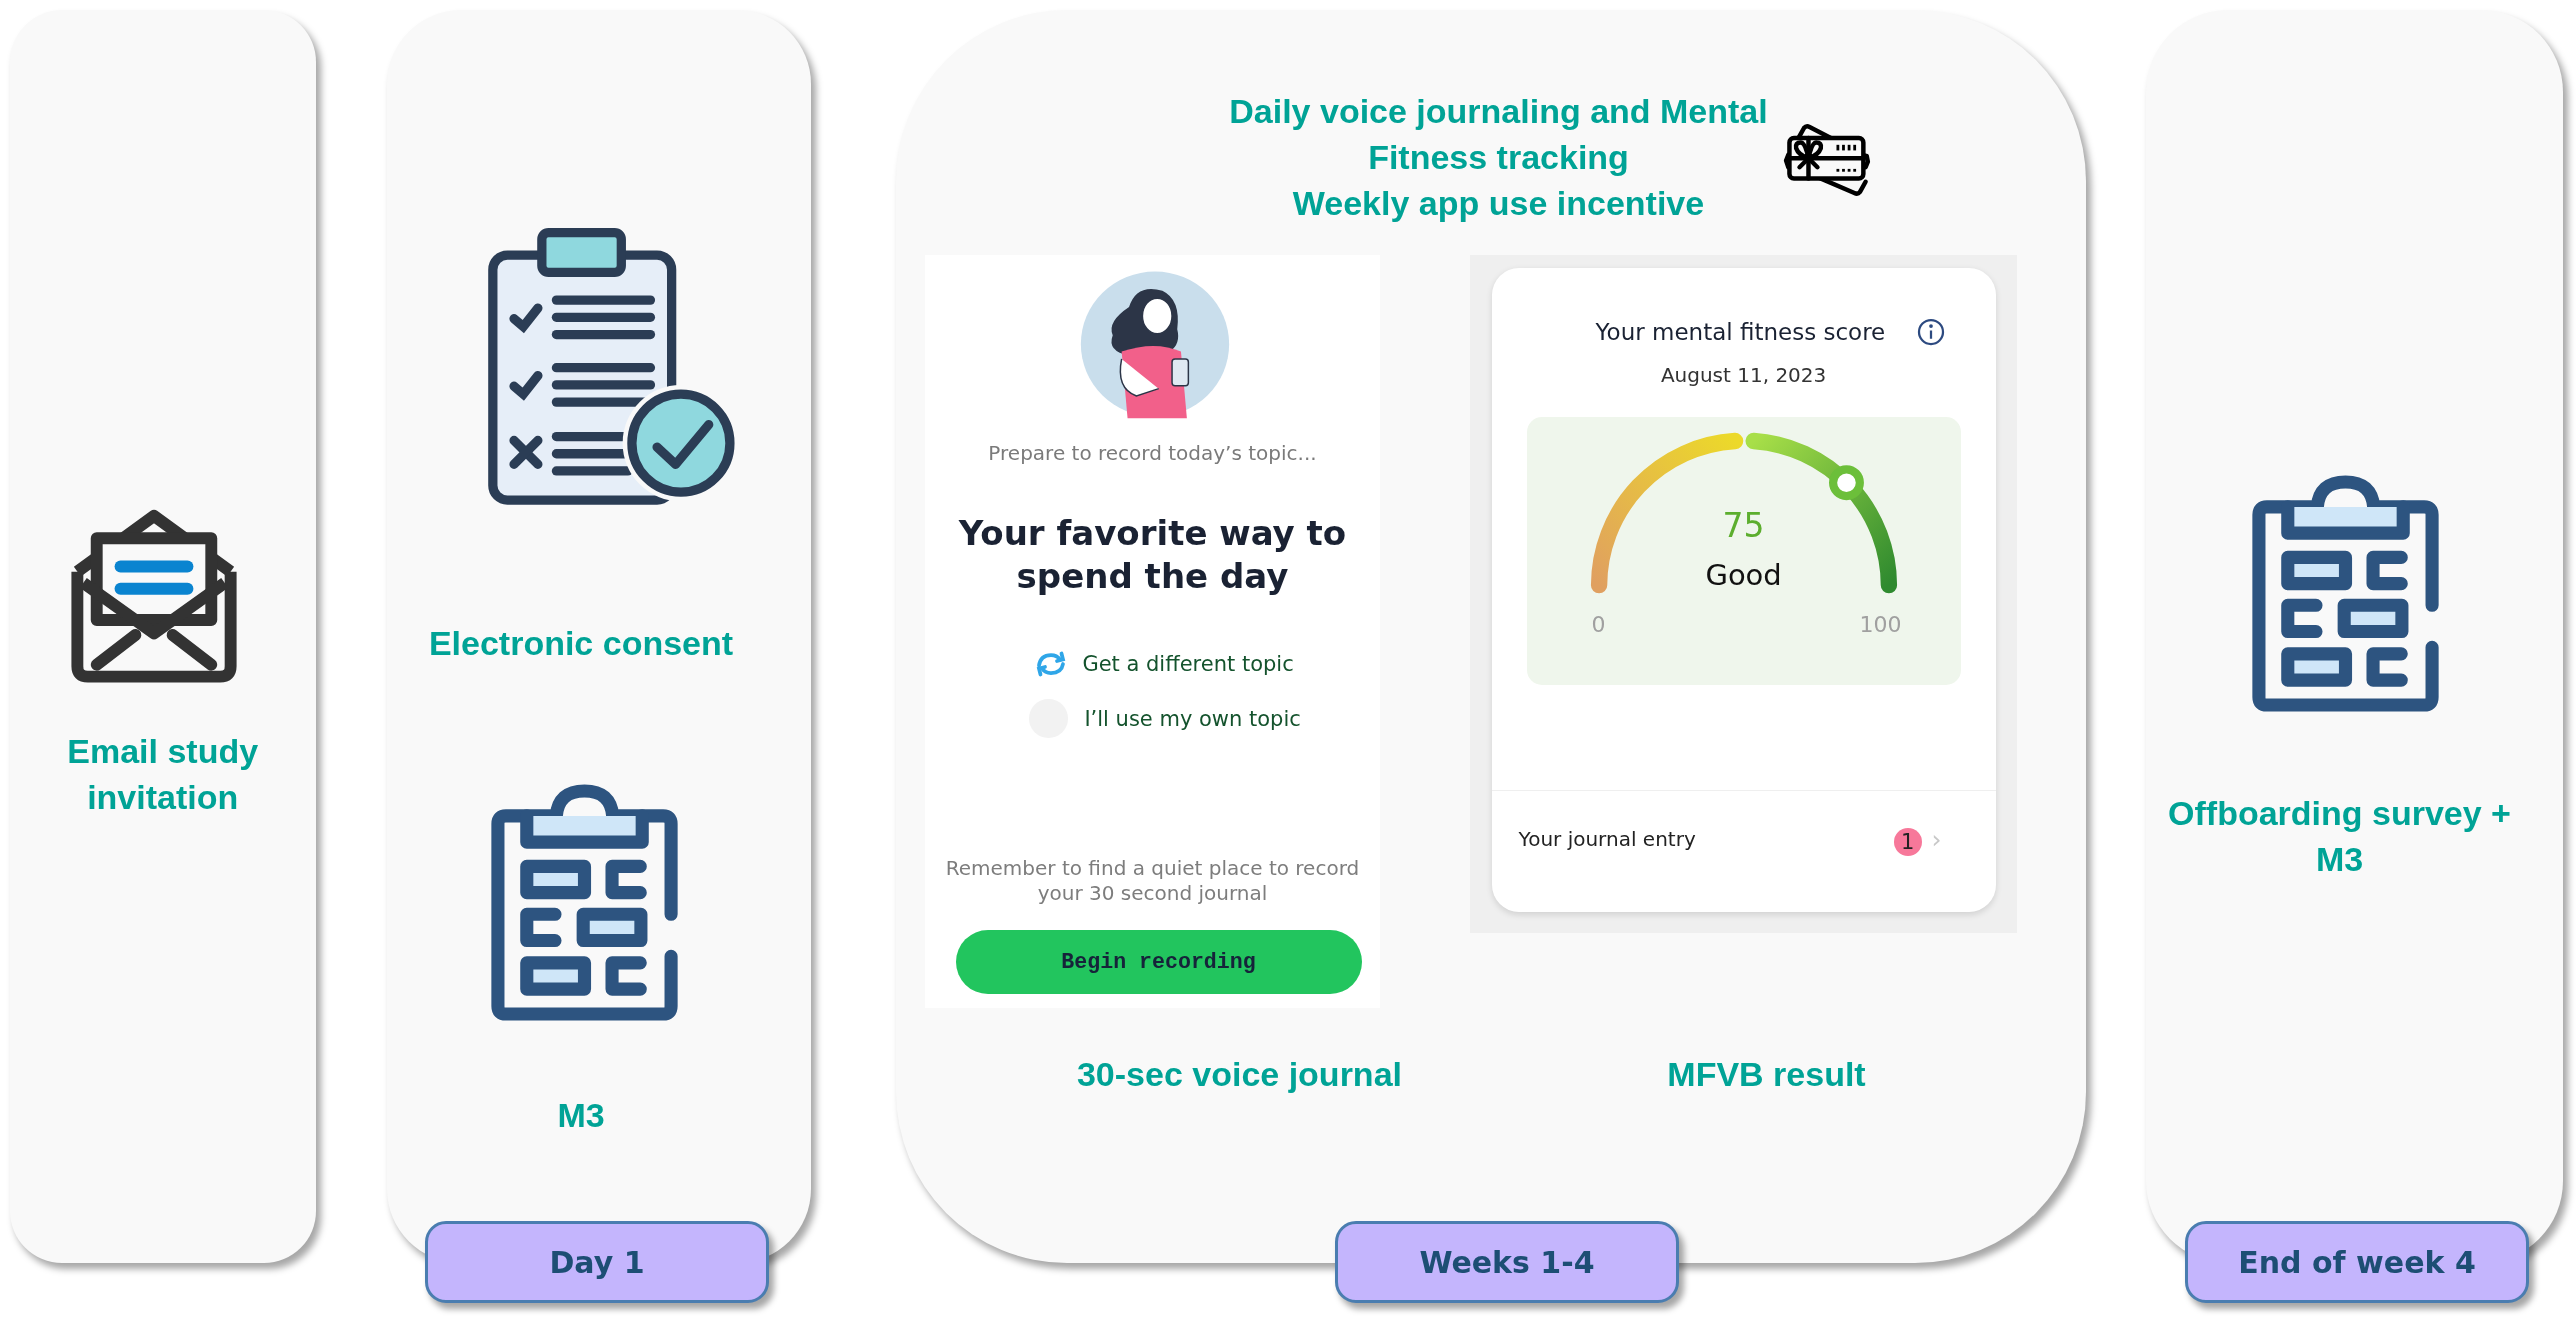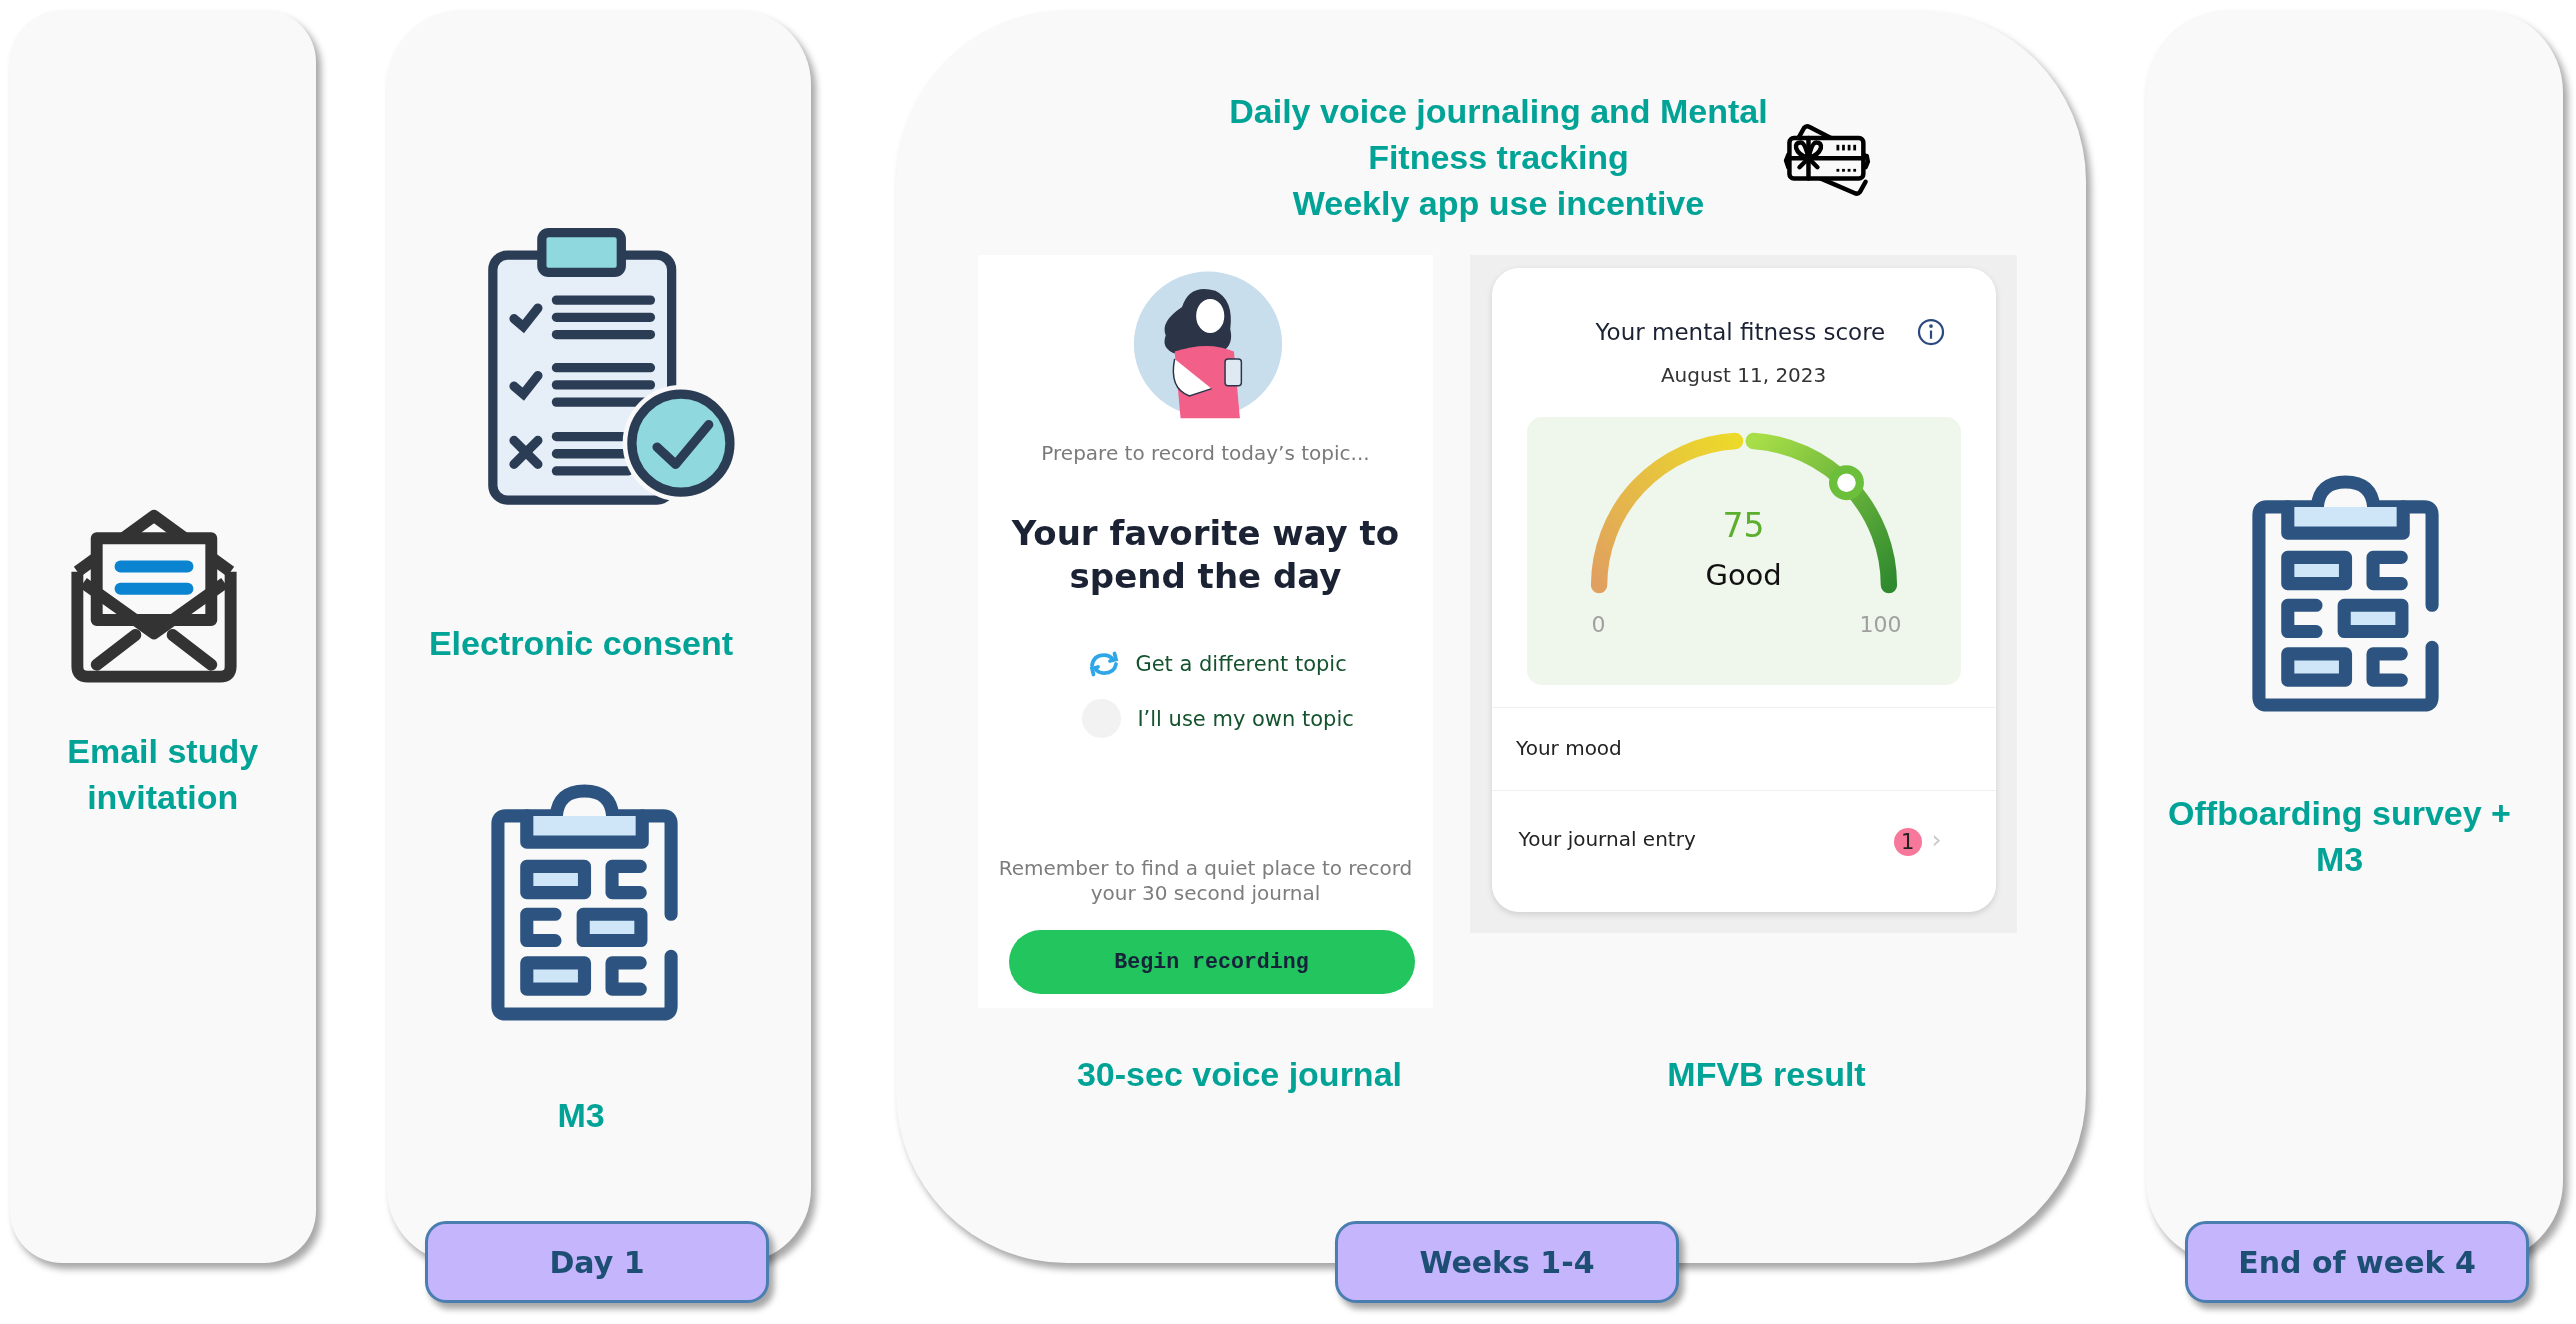--- a/index.html
+++ b/index.html
@@ -6,21 +6,21 @@
   body { width:2576px; height:1325px; background:#ffffff; position:relative; overflow:hidden; font-family:"Liberation Sans", sans-serif; }
   .panel { position:absolute; background:#f9f9f9; box-shadow: 4.5px 6px 7.4px rgba(0,0,0,0.35); }
   #p1 { left:9.7px; top:9.7px; width:306px; height:1253px; border-radius:52px; }
   #p2 { left:387px; top:9.7px; width:424px; height:1253px; border-radius:74px; }
   #p3 { left:896px; top:9.7px; width:1190px; height:1253px; border-radius:171px; }
   #p4 { left:2146px; top:9.7px; width:417px; height:1253px; border-radius:82px; }
   .label { position:absolute; color:#00a396; font-weight:bold; font-family:"Liberation Sans", sans-serif; text-align:center; line-height:46px; font-size:34px; }
   .pill { position:absolute; top:1221px; width:344px; height:82px; background:#c4b5fd; border:3.7px solid #4a7db0; border-radius:21px; box-shadow: 4.5px 6px 6px rgba(0,0,0,0.35); display:flex; align-items:center; justify-content:center; color:#1d4e74; font-weight:bold; font-size:30px; font-family:"DejaVu Sans", sans-serif; box-sizing:border-box; }
   .icon { position:absolute; }
   
-  #phone1 { position:absolute; left:978px; top:255px; width:455px; height:753px; background:#ffffff; }
+  #phone1 { position:absolute; left:925px; top:255px; width:455px; height:753px; background:#ffffff; }
   .p1text { position:absolute; left:0; width:455px; text-align:center; font-family:"DejaVu Sans", sans-serif; }
   #prep { top:186px; font-size:20px; color:#7a7a7a; }
   #topic { top:257px; font-size:34px; font-weight:bold; color:#1a2233; line-height:43px; }
   .opt { position:absolute; left:108px; font-family:"DejaVu Sans", sans-serif; font-size:21px; color:#14532d; display:flex; align-items:center; }
   #remember { top:601px; font-size:20px; color:#7d7d7d; line-height:25px; }
   #beginbtn { position:absolute; left:30.5px; top:675px; width:406px; height:64px; border-radius:32px; background:#22c55e; border:none; color:#16233a; font-size:21.6px; font-weight:bold; font-family:Liberation Mono, monospace; display:flex; align-items:center; justify-content:center; }
   
   #phone2bg { position:absolute; left:1470px; top:255px; width:547px; height:678px; background:#efefef; }
   #card { position:absolute; left:21.6px; top:12.6px; width:504px; height:644px; background:#fff; border-radius:27px; box-shadow:0 2.2px 6px rgba(0,0,0,0.12); overflow:hidden; }
   .c-text { position:absolute; font-family:"DejaVu Sans", sans-serif; }
@@ -187,23 +187,20 @@
         </defs>
         <path d="M97 226 A195 195 0 0 1 280 32" fill="none" stroke="url(#gL)" stroke-width="22" stroke-linecap="round"></path>
         <path d="M305 32 A195 195 0 0 1 487 226" fill="none" stroke="url(#gR)" stroke-width="22" stroke-linecap="round"></path>
         <circle id="gauge-knob" r="18" fill="#fff" stroke="#6cbf3a" stroke-width="11" cx="429.88582233137674" cy="88.11417766862326"></circle>
       </svg>
       <div id="score">75</div>
       <div id="rating">Good</div>
       <div id="min">0</div>
       <div id="max">100</div>
     </div>
-    <div class="row" style="top:439px;height:82px;">
-      <span class="lbl" style="top:28px;">Your mood</span>
-    </div>
     <div class="row" style="top:522px;height:104px;">
       <span class="lbl" style="top:36px;left:27px;">Your journal entry</span>
       <div id="badge">1</div>
       <div id="chev">›</div>
     </div>
   </div>
 </div>
 
 <div class="panel" id="p4">
   <svg class="icon" style="left:88px;top:446px;" width="223" height="275" viewBox="0 0 340 400">

